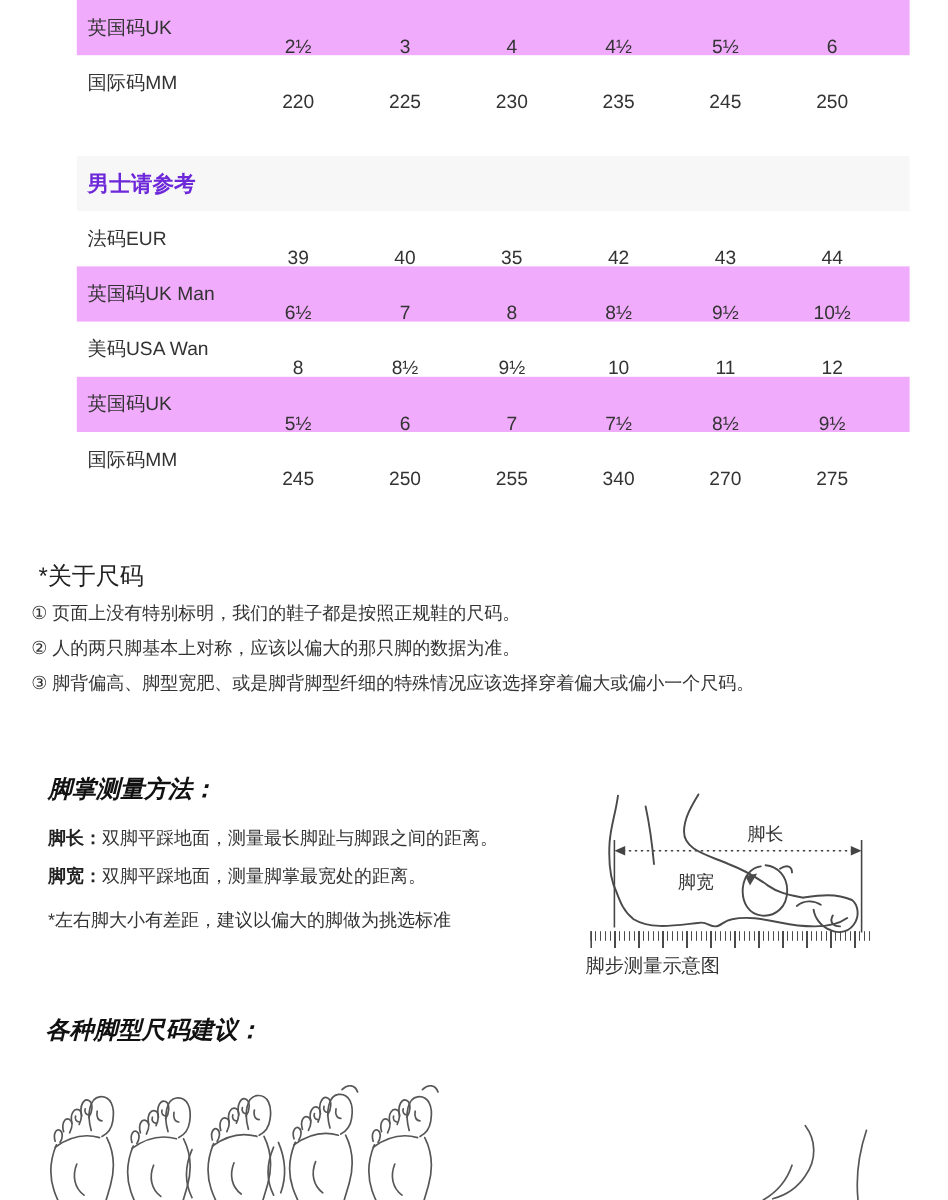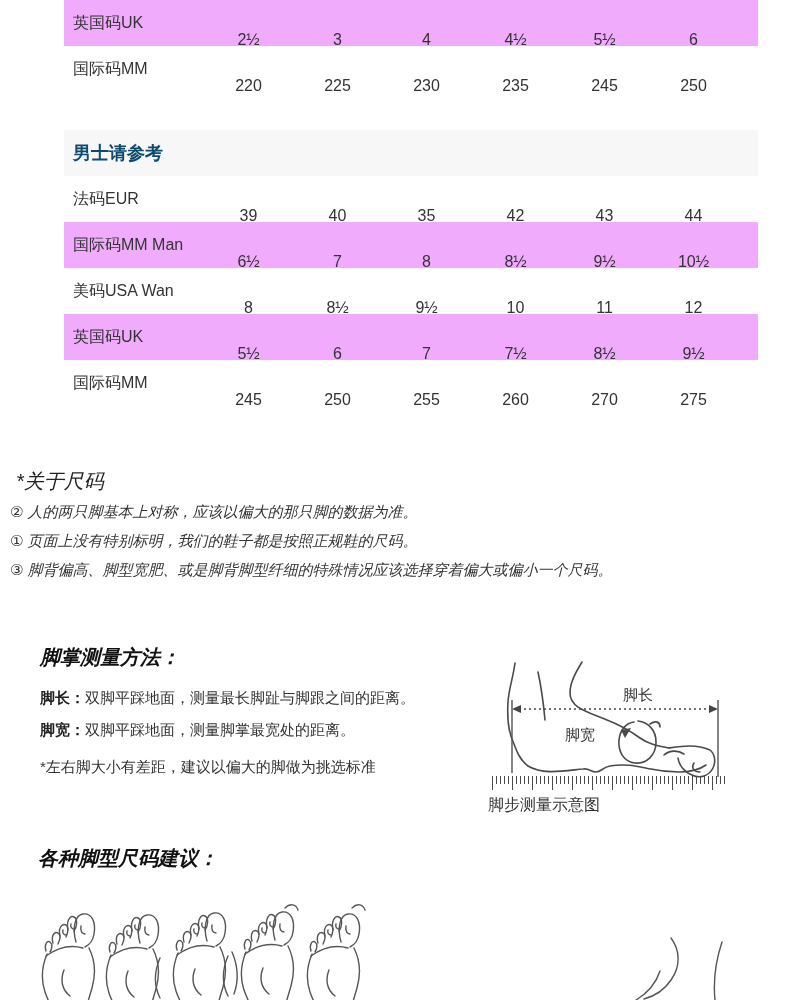--- a/index.html
+++ b/index.html
@@ -14,27 +14,27 @@
 
   
   .table { position:absolute; left:64px; width:694px; }
   .table-women { top:0; }
   .table-men   { top:130px; }
   .trow { display:flex; align-items:center; height:46px; padding-right:20px; }
   .trow.shade { background:#f0abfc; }
   .theader {
     display:flex; align-items:center; height:46px;
     background:#f7f7f7; padding-left:9px;
-    font-size:18px; font-weight:bold; color:#0c4a6e;
+    font-size:18px; font-weight:bold; color:#6d28d9;
   }
   .tlabel { width:140px; padding-left:9px; font-size:16px; color:#333; flex:none; }
   .tcell  { flex:1; text-align:center; font-size:16px; color:#333;margin-top:33px; }
 
   
-  .size-notes { position:absolute; left:10px; top:470px;font-style:italic; }
+  .size-notes { position:absolute; left:26px; top:470px; }
   .notes-title { font-size:20px; line-height:23px; color:#222; margin-left:6px; }
   .note-item { font-size:15px; line-height:20px; color:#333; margin-top:9px; }
 
   
   .sec-heading { position:absolute; font-size:20px; font-weight:bold; color:#111;font-style:italic; }
   .measure-heading  { left:40px; top:644px; }
   .foottypes-heading{ left:38px; top:845px; }
   .measure-line { position:absolute; left:40px; font-size:15px; color:#333; }
   .measure-line .term { font-weight:bold; color:#222; }
   .measure-line1 { top:689px;text-align:center; }
@@ -89,21 +89,21 @@
   <div class="trow">
     <div class="tlabel">法码EUR</div>
     <div class="tcell">39</div>
     <div class="tcell">40</div>
     <div class="tcell">35</div>
     <div class="tcell">42</div>
     <div class="tcell">43</div>
     <div class="tcell">44</div>
   </div>
   <div class="trow shade">
-    <div class="tlabel">国际码MM Man</div>
+    <div class="tlabel">英国码UK Man</div>
     <div class="tcell">6½</div>
     <div class="tcell">7</div>
     <div class="tcell">8</div>
     <div class="tcell">8½</div>
     <div class="tcell">9½</div>
     <div class="tcell">10½</div>
   </div>
   <div class="trow">
     <div class="tlabel">美码USA Wan</div>
     <div class="tcell">8</div>
@@ -120,30 +120,30 @@
     <div class="tcell">7</div>
     <div class="tcell">7½</div>
     <div class="tcell">8½</div>
     <div class="tcell">9½</div>
   </div>
   <div class="trow">
     <div class="tlabel">国际码MM</div>
     <div class="tcell">245</div>
     <div class="tcell">250</div>
     <div class="tcell">255</div>
-    <div class="tcell">260</div>
+    <div class="tcell">340</div>
     <div class="tcell">270</div>
     <div class="tcell">275</div>
   </div>
 </section>
 
 <section class="size-notes">
   <div class="notes-title">*关于尺码</div>
+  <div class="note-item">① 页面上没有特别标明，我们的鞋子都是按照正规鞋的尺码。</div>
   <div class="note-item">② 人的两只脚基本上对称，应该以偏大的那只脚的数据为准。</div>
-  <div class="note-item">① 页面上没有特别标明，我们的鞋子都是按照正规鞋的尺码。</div>
   <div class="note-item">③ 脚背偏高、脚型宽肥、或是脚背脚型纤细的特殊情况应该选择穿着偏大或偏小一个尺码。</div>
 </section>
 
 <h2 class="sec-heading measure-heading">脚掌测量方法：</h2>
 
 <div class="measure-line measure-line1">
   <span class="term">脚长：</span><span>双脚平踩地面，测量最长脚趾与脚跟之间的距离。</span>
 </div>
 <div class="measure-line measure-line2">
   <span class="term">脚宽：</span><span>双脚平踩地面，测量脚掌最宽处的距离。</span>

